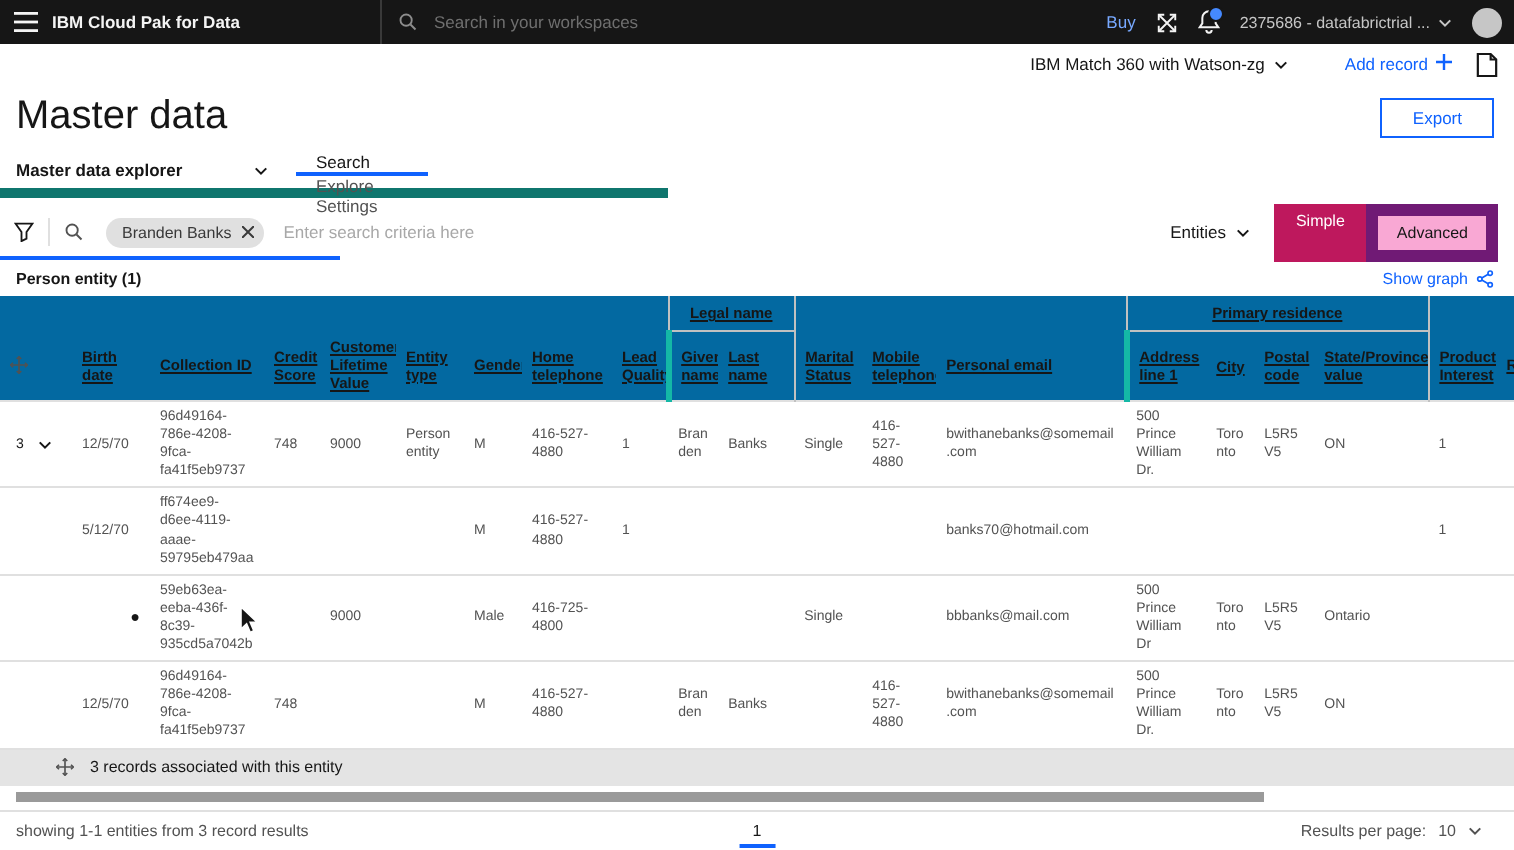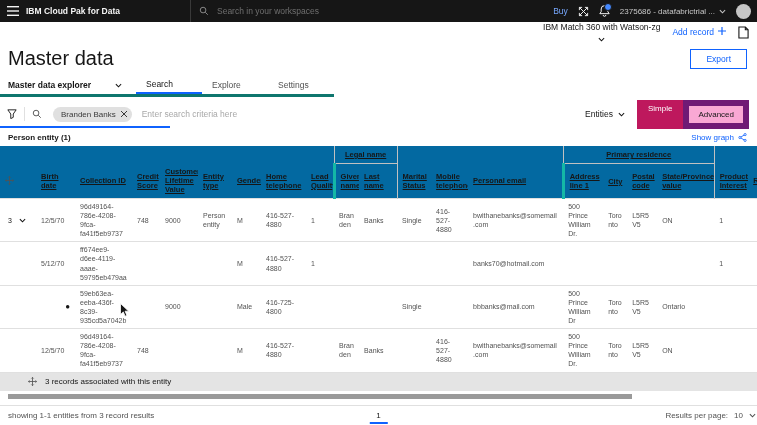--- a/index.html
+++ b/index.html
@@ -16,32 +16,32 @@
   .topsearch input::placeholder{color:#6f6f6f;}
   .topright{position:absolute;right:6px;top:0;height:22px;display:flex;align-items:center;gap:10px;}
   .buy{color:#78a9ff;font-size:8.5px;cursor:pointer;}
   .bellwrap{position:relative;}
   .badge{position:absolute;top:-2px;right:-2px;width:6px;height:6px;border-radius:50%;background:#4589ff;border:1px solid #161616;}
   .account{color:#c6c6c6;font-size:8px;display:flex;align-items:center;gap:4px;cursor:pointer;white-space:nowrap;}
   .avatar{width:15px;height:15px;border-radius:50%;background:#c6c6c6;flex:none;cursor:pointer;}
 
   
   .subheader{height:20px;display:flex;align-items:center;justify-content:flex-end;gap:12px;padding-right:8px;font-size:8.5px;}
-  .service{display:flex;align-items:center;gap:5px;cursor:pointer;flex-direction:column;}
-  .addrecord{color:#0f62fe;display:flex;align-items:flex-start;gap:4px;cursor:pointer;}
+  .service{display:flex;align-items:center;gap:5px;cursor:pointer;}
+  .addrecord{color:#0f62fe;display:flex;align-items:flex-start;gap:4px;cursor:pointer;margin-left:16px;}
 
   
   .titlerow{display:flex;align-items:center;justify-content:space-between;padding:5px 10px 4px 8px;}
   .pagetitle{font-size:20px;font-weight:400;}
   .exportbtn{font-size:8.5px;color:#0f62fe;background:#fff;border:1px solid #0f62fe;padding:4px 15px;cursor:pointer;font-family:inherit;}
 
   
-  .navrow{display:flex;width:334px;border-bottom:3px solid #0f766e;height:18px;margin-top:2px;}
+  .navrow{display:flex;width:334px;border-bottom:5px solid #0f766e;height:18px;margin-top:2px;}
   .explorer{width:126px;display:flex;align-items:center;justify-content:space-between;font-size:8.5px;font-weight:700;padding:0 6px 0 8px;cursor:pointer;}
-  .tabs{display:flex;margin-left:8px;}
+  .tabs{display:flex;margin-left:8px;flex-direction:column;}
   .tab{width:66px;display:flex;align-items:center;padding-left:10px;font-size:8.5px;color:#525252;cursor:pointer;box-sizing:border-box;}
   .tab.active{color:#161616;border-bottom:2px solid #0f62fe;}
 
   
   .toolbar{margin-top:5px;height:24px;display:flex;align-items:center;font-size:8.5px;}
   .iconbtn{width:24px;height:24px;display:flex;align-items:center;justify-content:center;cursor:pointer;flex:none;}
   .vdiv{width:1px;height:14px;background:#e0e0e0;}
   .tag{background:#e0e0e0;border-radius:8px;height:15px;display:flex;align-items:center;gap:5px;padding:0 5px 0 8px;font-size:8px;color:#393939;margin-left:4px;flex:none;}
   .tagclose{cursor:pointer;display:flex;align-items:center;}
   .toolbar input{flex:1;border:none;outline:none;font-size:8.5px;color:#161616;margin-left:8px;font-family:inherit;min-width:40px;}
@@ -75,21 +75,21 @@
   tr.summary td{background:#e4e4e4;color:#161616;font-size:8px;padding:4px 6px;}
   tr.summary .sumflex{display:flex;align-items:center;gap:8px;padding-left:22px;}
   .hscroll{height:5px;position:relative;margin-top:3px;}
   .hthumb{position:absolute;left:8px;top:0;width:624px;height:5px;background:#9a9a9a;cursor:pointer;}
 
   
   .pagefooter{position:absolute;left:0;right:0;bottom:0;height:19px;border-top:1px solid #e0e0e0;
               display:flex;align-items:center;font-size:8px;color:#525252;}
   .pf-left{padding-left:8px;}
   .pf-page{position:absolute;left:50%;transform:translateX(-50%);color:#161616;border-bottom:2px solid #0f62fe;padding:3px 7px 2px;cursor:pointer;}
-  .pf-right{margin-left:auto;padding-right:1px;display:flex;align-items:center;gap:6px;cursor:pointer;}
+  .pf-right{margin-left:auto;padding-right:16px;display:flex;align-items:center;gap:6px;cursor:pointer;}
 
   .cursor{position:absolute;left:120px;top:303px;z-index:50;pointer-events:none;}
 </style>
 </head>
 <body>
 
 <div class="topbar">
   <div class="burger">
     <svg width="12" height="10" viewBox="0 0 12 10">
         <g fill="#f4f4f4">

